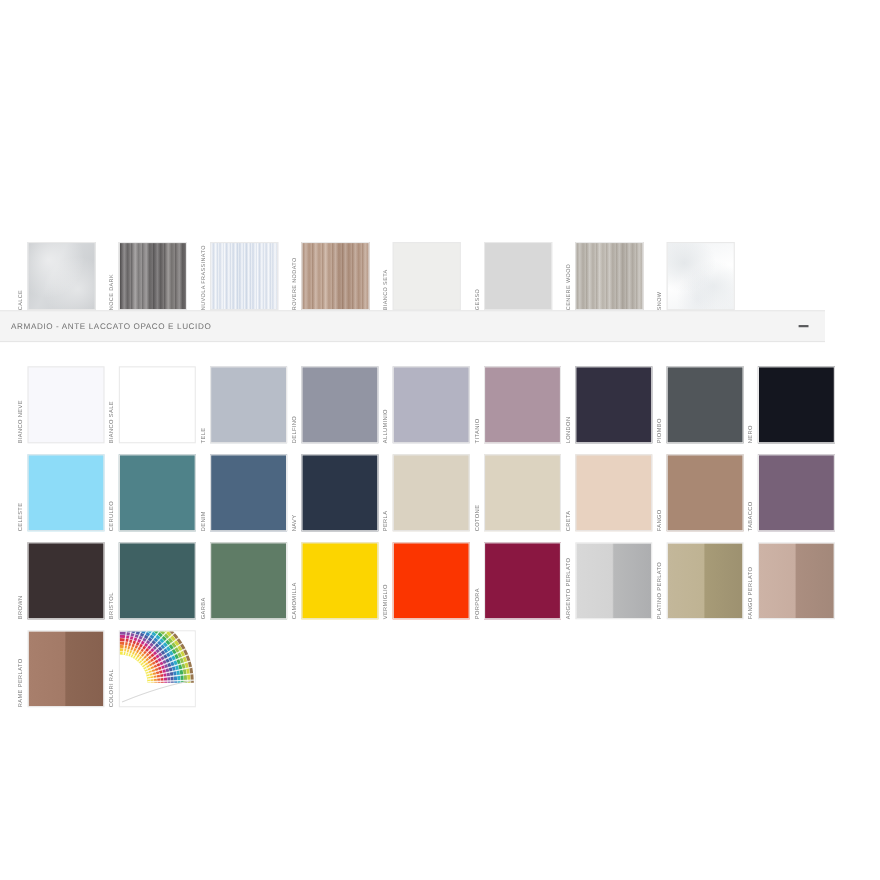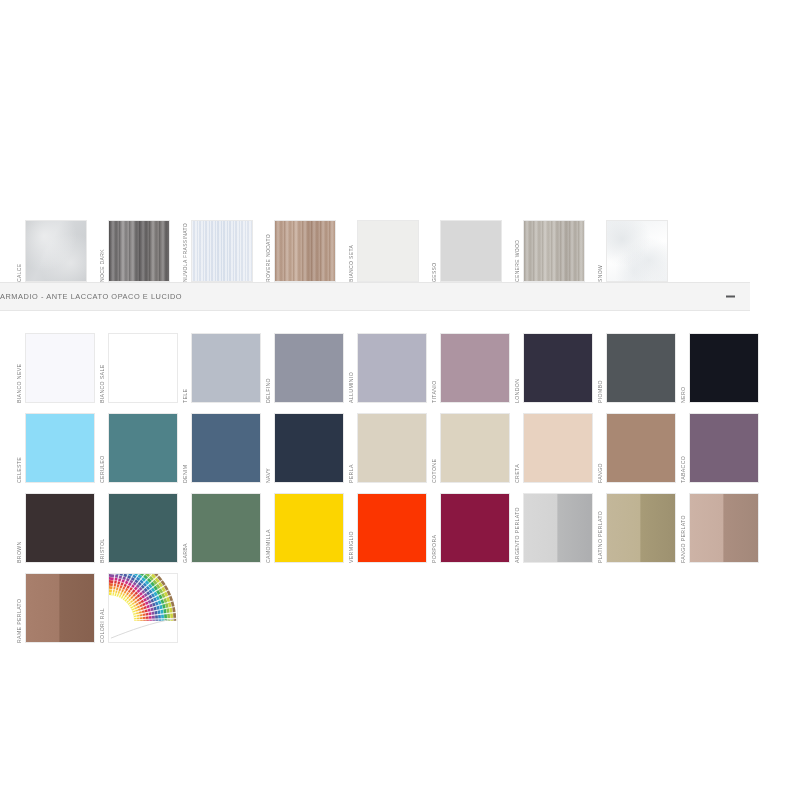--- a/index.html
+++ b/index.html
@@ -66,21 +66,21 @@
     background:#f4f4f4;
     border-top:1px solid #e6e6e6;
     border-bottom:1px solid #e6e6e6;
     display:flex;
     align-items:center;
   }
   .section-title{
     font-size:7.4px;
     letter-spacing:.55px;
     color:#6f6f6f;
-    padding-left:0;
+    padding-left:10px;
     text-transform:uppercase;
     white-space:nowrap;
   }
   .collapse-btn{
     position:absolute;
     right:14px;top:50%;
     transform:translateY(-50%);
     width:11px;height:11px;
     display:flex;align-items:center;justify-content:center;
     cursor:pointer;

